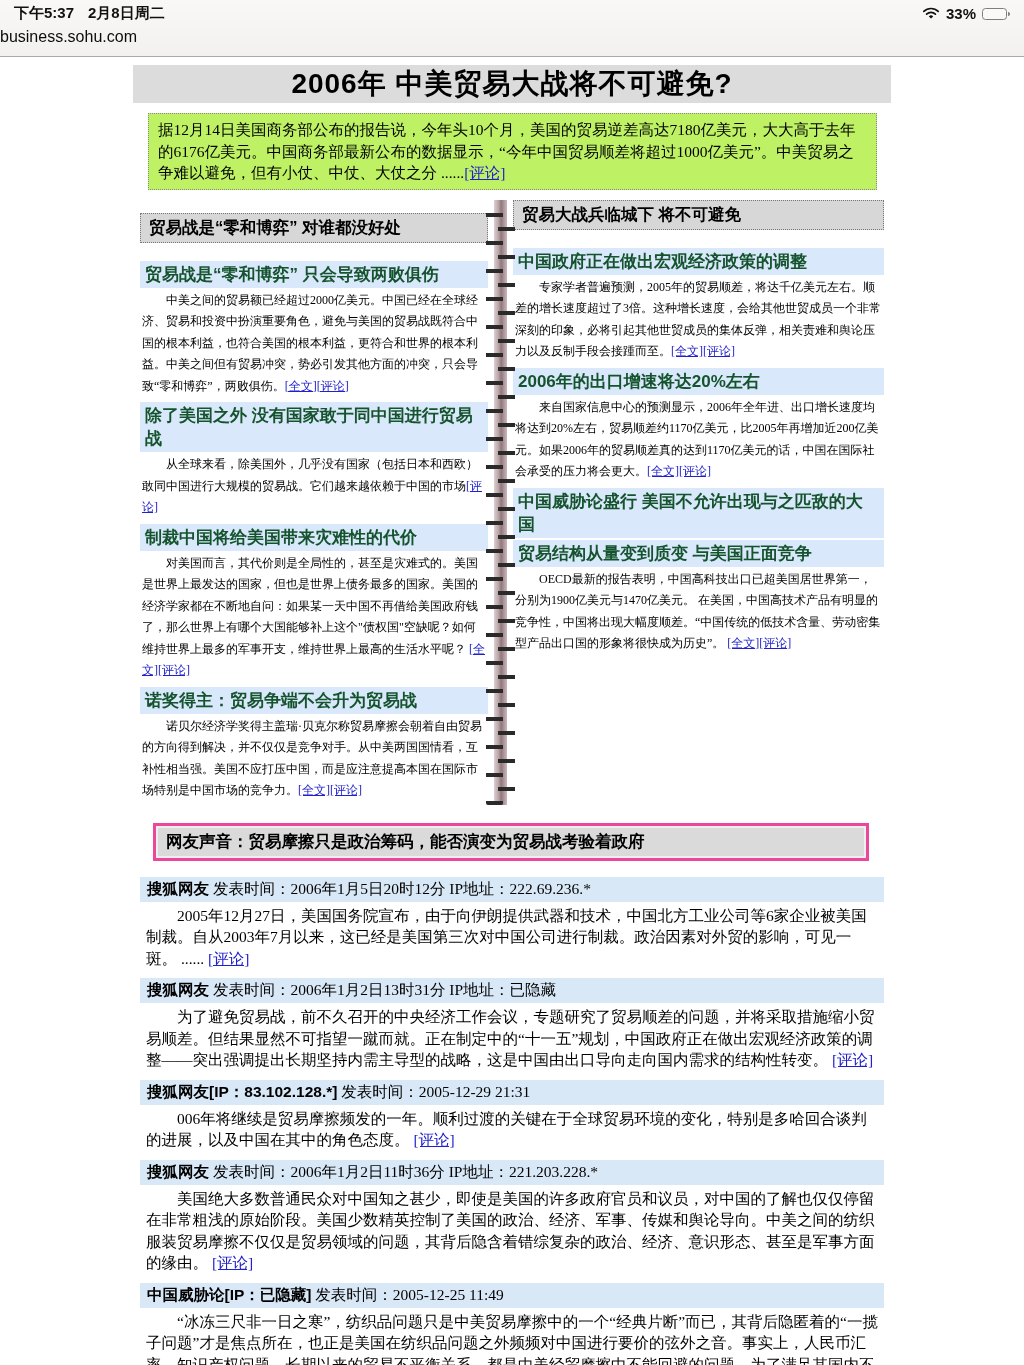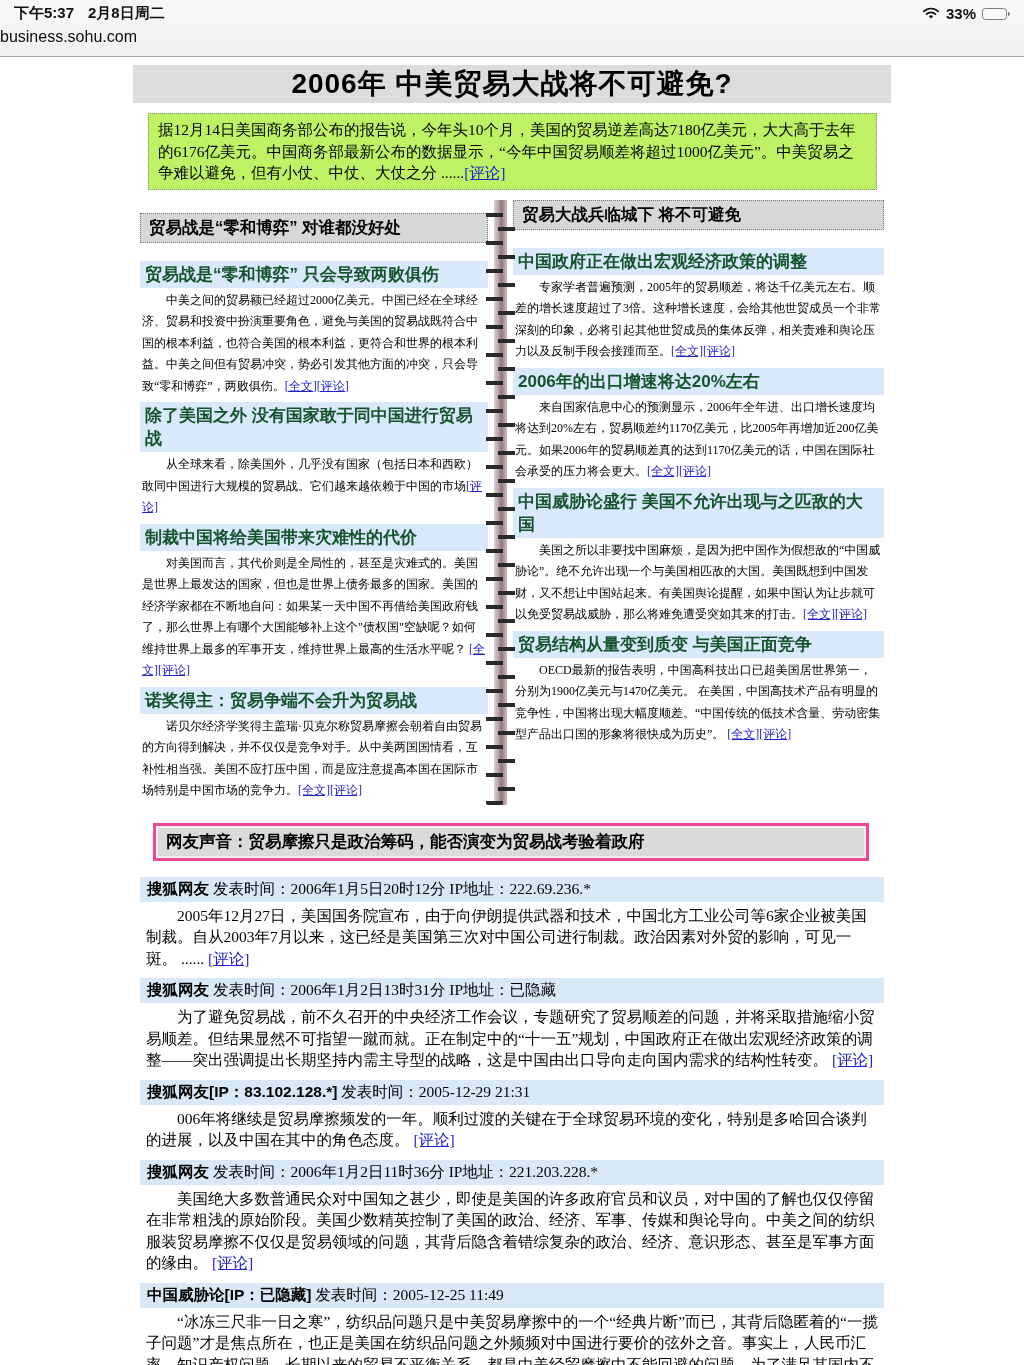--- a/index.html
+++ b/index.html
@@ -172,23 +172,20 @@
 
       <div>
         <div class="sec-title">2006年的出口增速将达20%左右</div>
         <div class="sec-body indent">
           <span>来自国家信息中心的预测显示，2006年全年进、出口增长速度均将达到20%左右，贸易顺差约1170亿美元，比2005年再增加近200亿美元。如果2006年的贸易顺差真的达到1170亿美元的话，中国在国际社会承受的压力将会更大。</span><a class="lnk">[全文]</a><a class="lnk">[评论]</a>
         </div>
       </div>
 
       <div>
         <div class="sec-title">中国威胁论盛行 美国不允许出现与之匹敌的大国</div>
-        <div class="sec-body indent">
-          <span>美国之所以非要找中国麻烦，是因为把中国作为假想敌的“中国威胁论”。绝不允许出现一个与美国相匹敌的大国。美国既想到中国发财，又不想让中国站起来。有美国舆论提醒，如果中国认为让步就可以免受贸易战威胁，那么将难免遭受突如其来的打击。</span><a class="lnk">[全文]</a><a class="lnk">[评论]</a>
-        </div>
       </div>
 
       <div>
         <div class="sec-title">贸易结构从量变到质变 与美国正面竞争</div>
         <div class="sec-body indent">
           <span>OECD最新的报告表明，中国高科技出口已超美国居世界第一，分别为1900亿美元与1470亿美元。 在美国，中国高技术产品有明显的竞争性，中国将出现大幅度顺差。“中国传统的低技术含量、劳动密集型产品出口国的形象将很快成为历史”。</span> <a class="lnk">[全文]</a><a class="lnk">[评论]</a>
         </div>
       </div>
     </div>
   </div>

